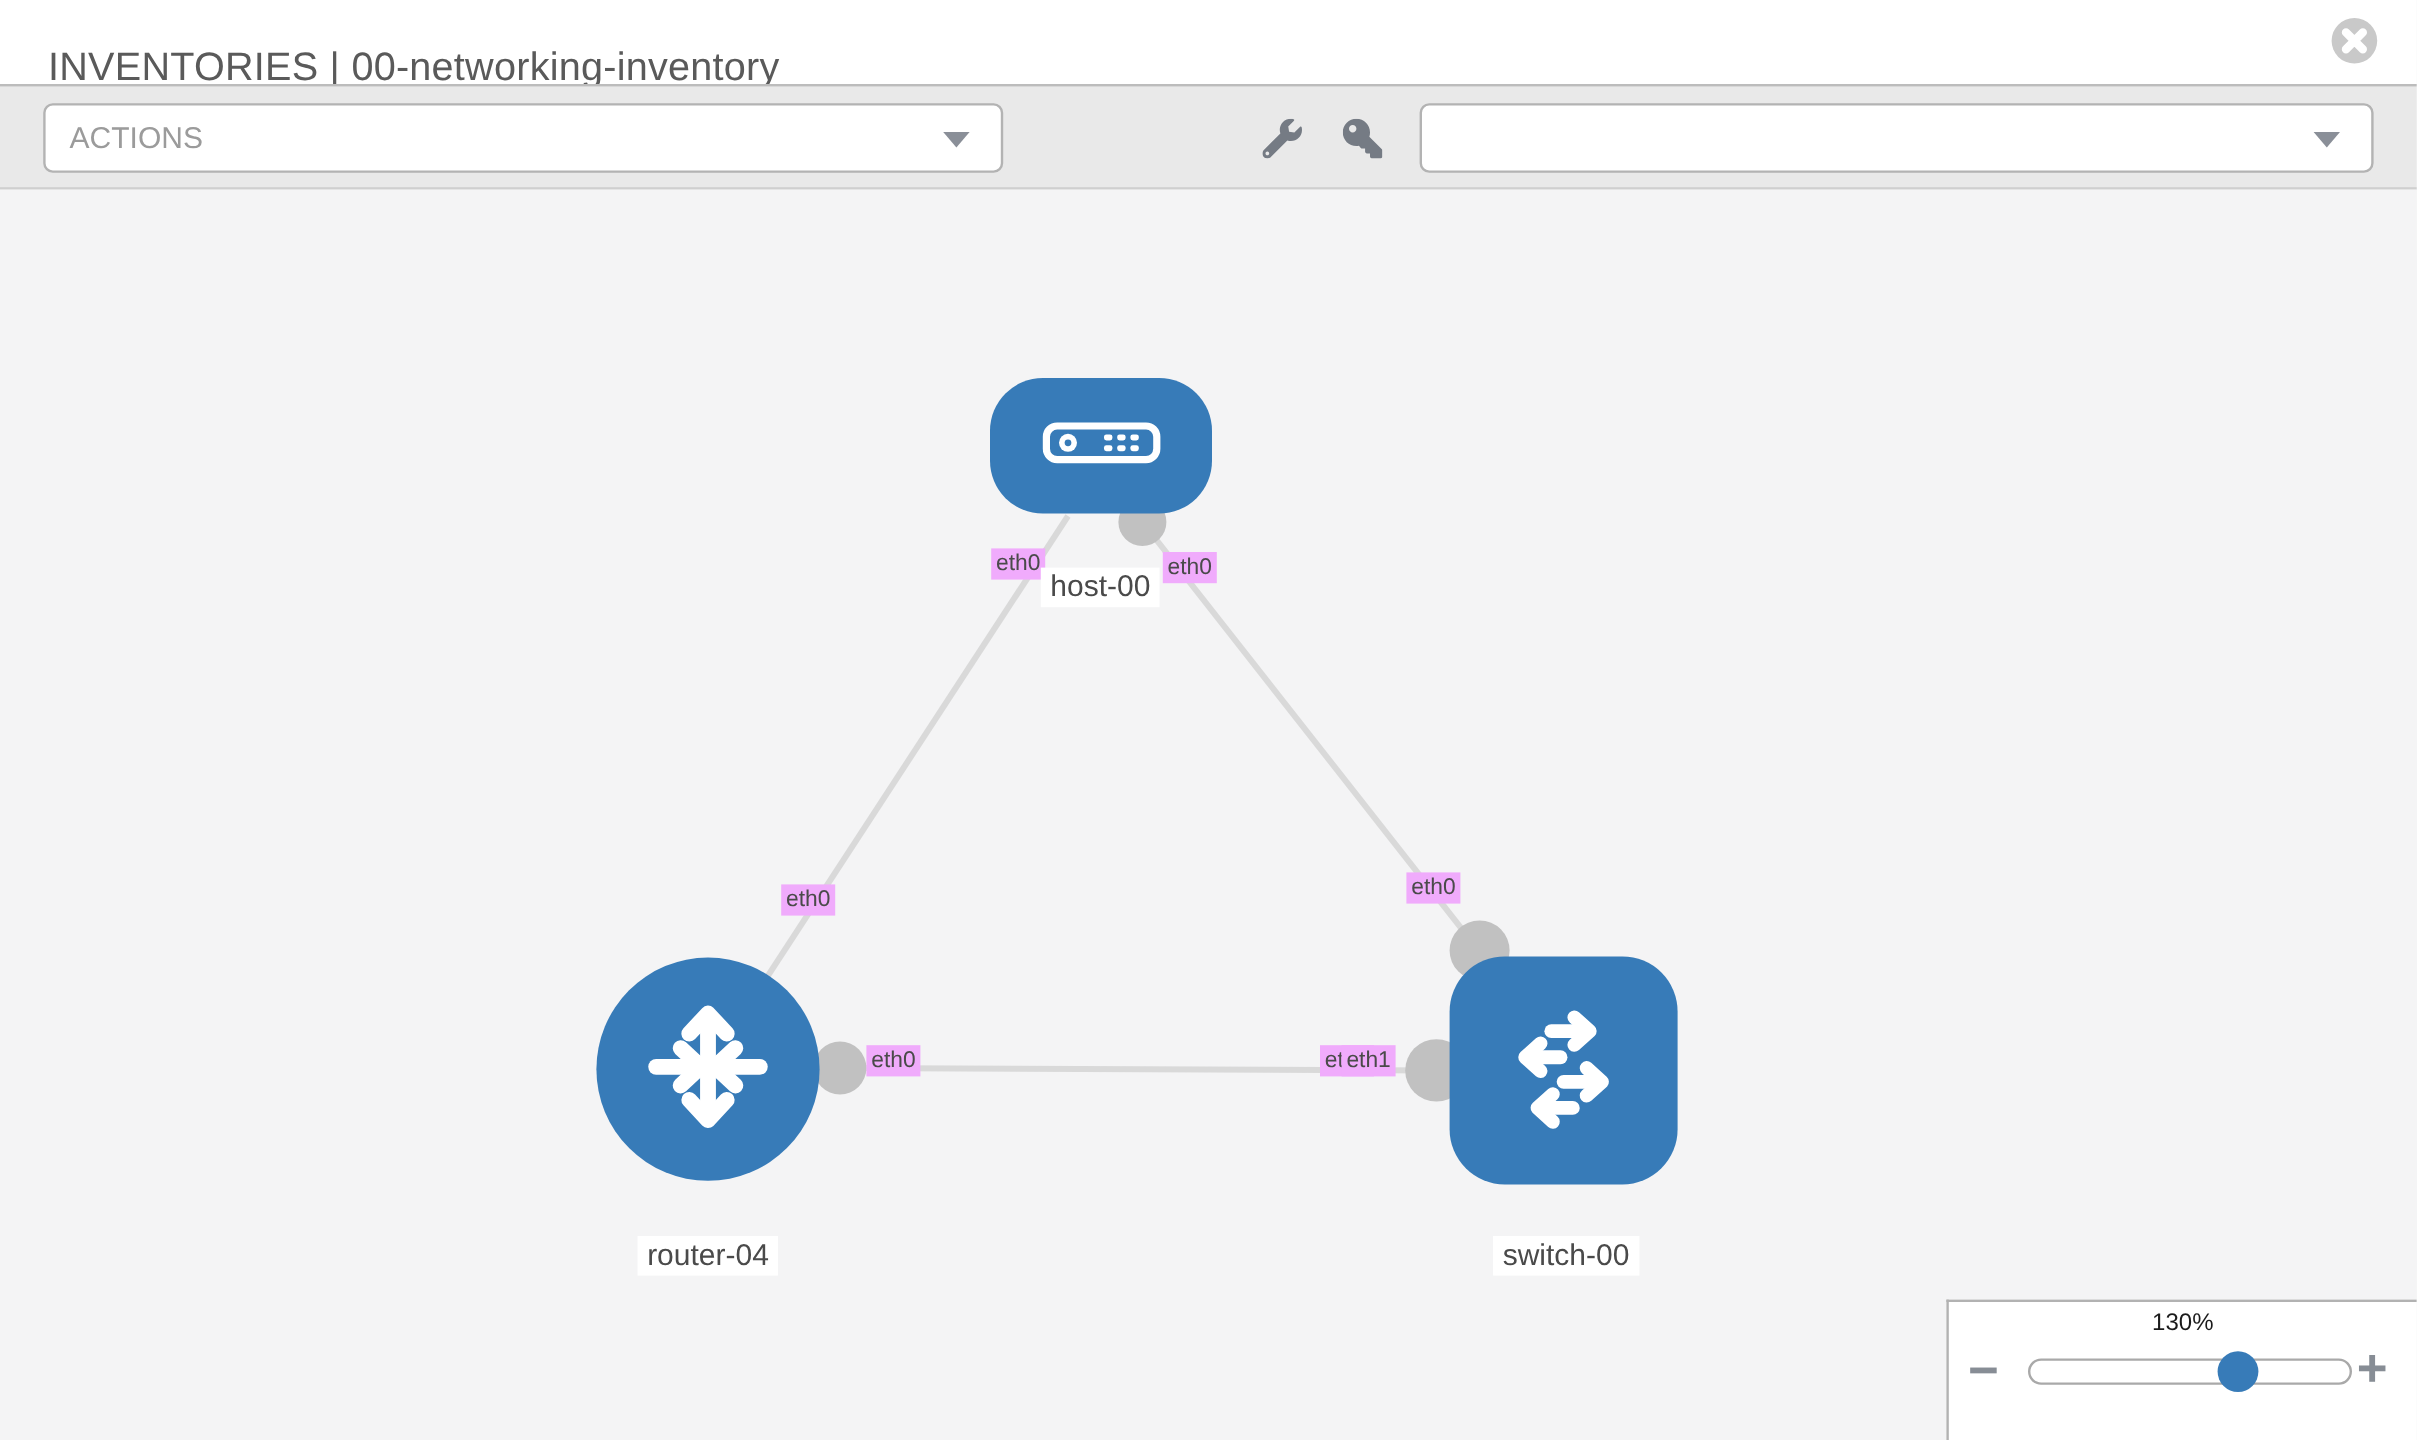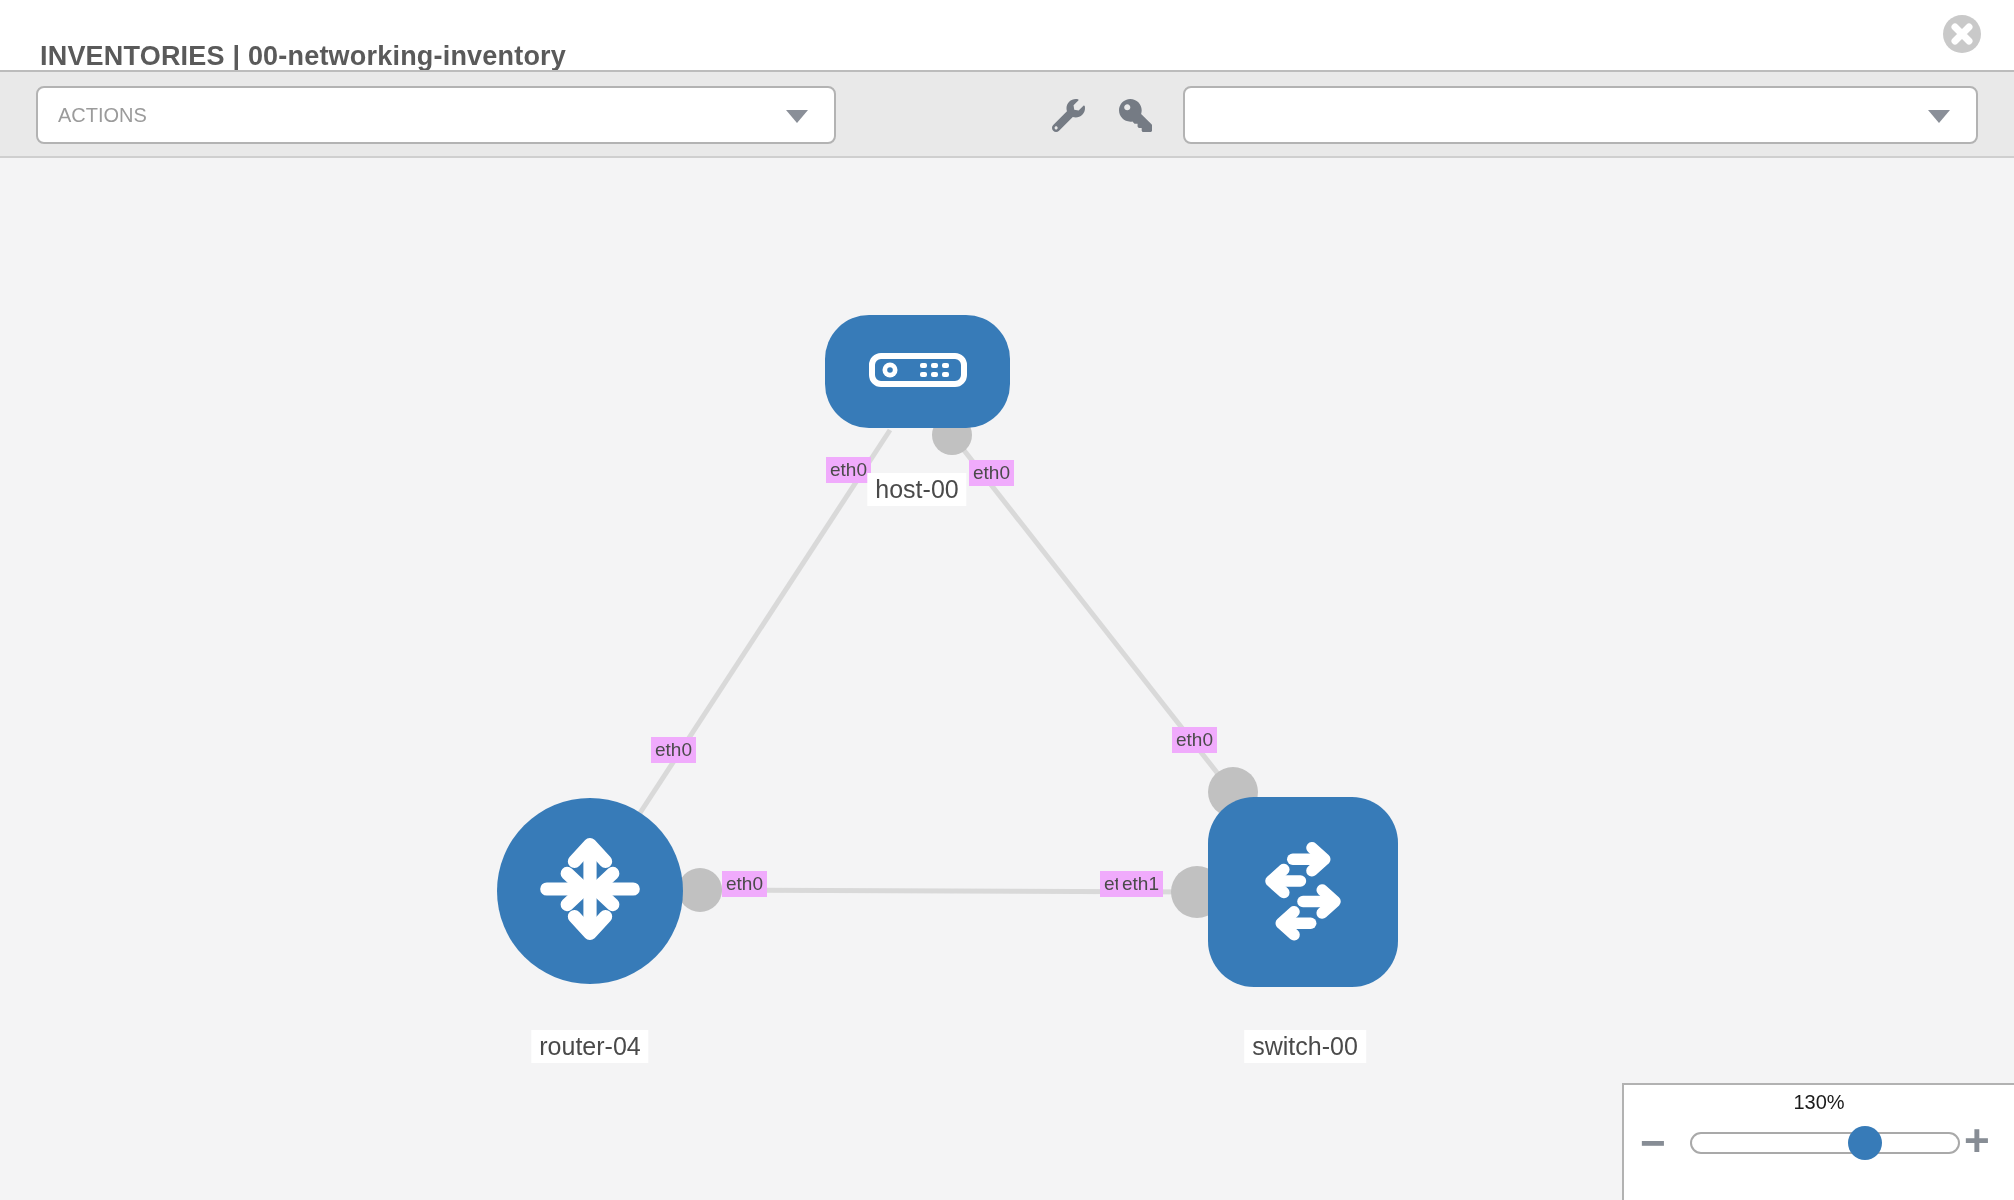--- a/index.html
+++ b/index.html
@@ -6,42 +6,42 @@
   html, body { width: 2014px; height: 1200px; overflow: hidden; }
   body { font-family: "Liberation Sans", "DejaVu Sans", sans-serif; background: #ffffff; }
   .app { position: relative; width: 2014px; height: 1200px; background: #f4f4f5; }
 
   
   .header {
     position: absolute; top: 0; left: 0; right: 0; height: 70px;
     background: #ffffff; display: flex; align-items: center;
   }
   .page-title {
-    margin-left: 40px; font-size: 27px; font-weight: bold; color: #5a5a5a;
+    margin-left: 40px; font-size: 33px; font-weight: normal; color: #5a5a5a;
     letter-spacing: 0.2px;
     margin-top: 42px;
   }
   .close-btn {
     position: absolute; top: 13px; left: 1941px; width: 42px; height: 42px;
     border: none; background: transparent; cursor: pointer; padding: 0;
   }
 
   
   .toolbar {
     position: absolute; top: 70px; left: 0; right: 0; height: 88px;
     background: #e9e9e9; border-top: 2px solid #bcbcbc; border-bottom: 2px solid #cfcfcf;
   }
   .combo {
     position: absolute; top: 14px; height: 58px; background: #ffffff;
     border: 2px solid #b3b3b3; border-radius: 8px;
     display: flex; align-items: center; cursor: pointer;
   }
   .combo.actions { left: 36px; width: 800px; }
   .combo.search  { left: 1183px; width: 795px; cursor: text; }
-  .combo-label { margin-left: 20px; font-size: 20px; color: #9b9b9b; }
+  .combo-label { margin-left: 20px; font-size: 25px; color: #9b9b9b; }
   .caret {
     position: absolute; right: 26px; top: 50%; margin-top: -5px;
     width: 0; height: 0; border-left: 11px solid transparent;
     border-right: 11px solid transparent; border-top: 13px solid #8a8f98;
   }
   .search-input {
     border: none; outline: none; background: transparent;
     margin-left: 18px; width: 700px; font-size: 25px; color: #555;
     font-family: "Liberation Sans", "DejaVu Sans", sans-serif;
   }

